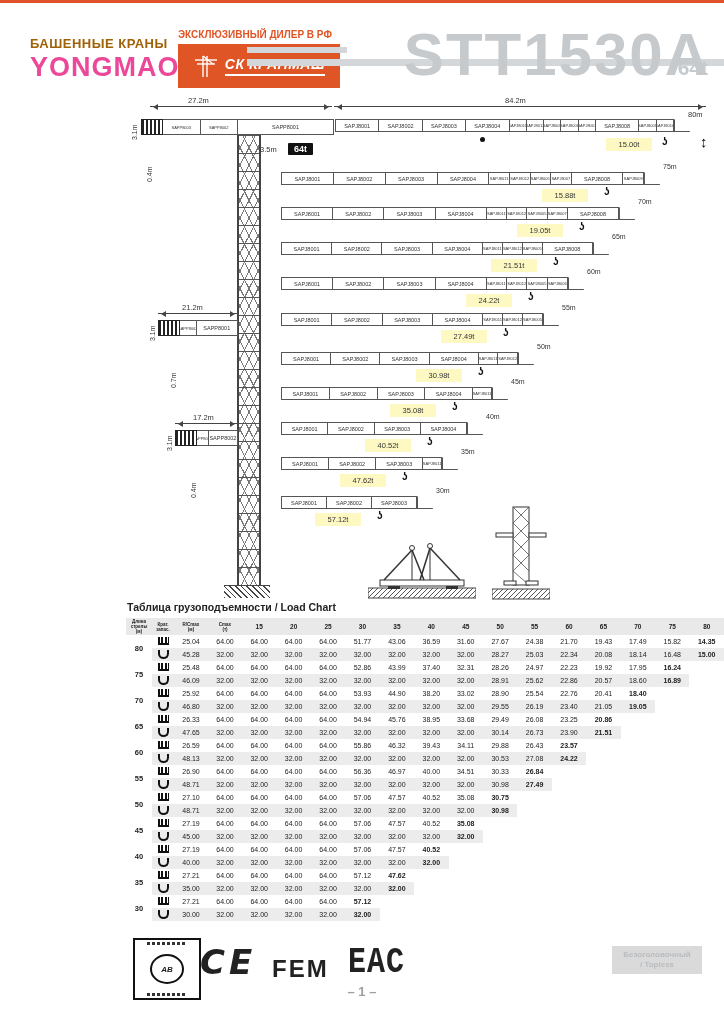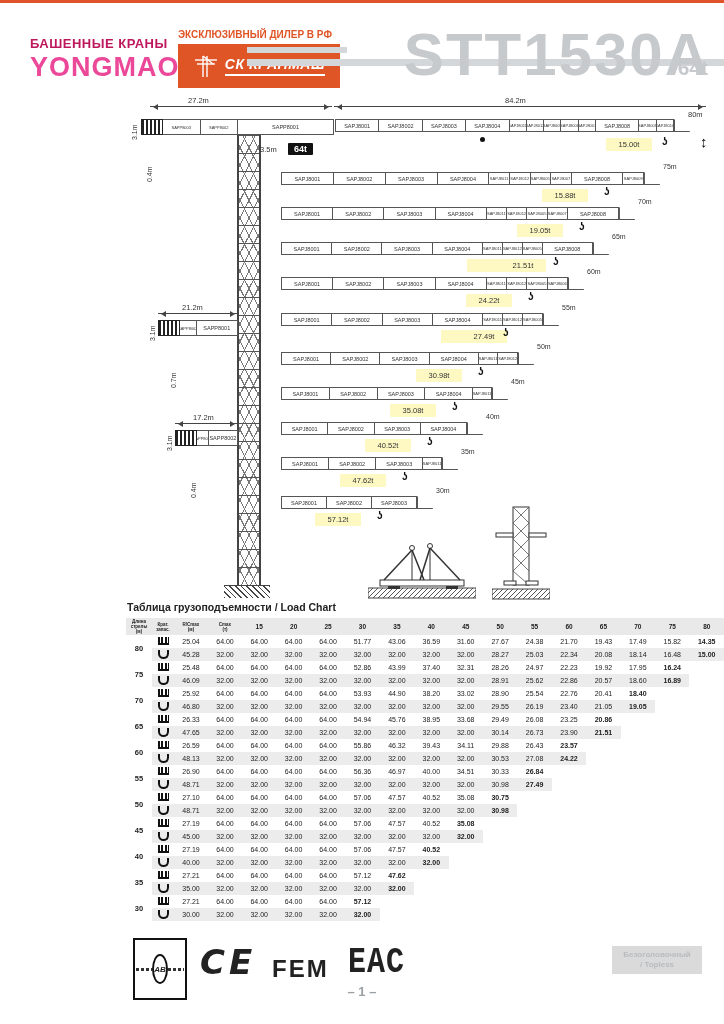--- a/index.html
+++ b/index.html
@@ -46,37 +46,37 @@
   #lc th{background:#e9e9e9;font-size:6.5px;font-weight:bold;padding:1px 0;color:#222;vertical-align:middle;}
   #lc th.tiny div{font-size:4.5px;line-height:5px;font-weight:bold;}
   #lc td{font-size:7px;text-align:center;height:13px;padding:0;color:#222;}
   #lc td.len{font-weight:bold;font-size:7.5px;}
   #lc td.bold{font-weight:bold;}
   #lc td.band{background:#ececec;}
   .fi4{display:inline-block;width:11px;height:6px;border-bottom:2px solid #111;
        background:repeating-linear-gradient(90deg,#111 0 2px,transparent 2px 3.4px);}
   .fi2{display:inline-block;width:7px;height:7px;border:2px solid #111;border-top:none;border-radius:0 0 6px 6px;}
   
-  .cert-box{position:absolute;left:133px;top:938px;width:48px;height:54px;border:2px solid #111;display:flex;flex-direction:row;align-items:center;justify-content:space-between;padding:2px 1px;}
+  .cert-box{position:absolute;left:133px;top:938px;width:48px;height:54px;border:2px solid #111;display:flex;flex-direction:column;align-items:center;justify-content:space-between;padding:2px 8px;}
   .cert-line{width:40px;height:3px;background:repeating-linear-gradient(90deg,#333 0 3px,transparent 3px 5px);}
   .cert-oval{width:30px;height:26px;border:2px solid #111;border-radius:50%;display:flex;align-items:center;justify-content:center;font-size:8px;font-weight:bold;font-style:italic;}
   .ce-mark{position:absolute;left:200px;top:942px;font-size:34px;font-weight:bold;letter-spacing:4px;font-family:"DejaVu Sans",sans-serif;font-style:italic;}
   .fem-mark{position:absolute;left:272px;top:955px;font-size:24px;font-weight:bold;letter-spacing:2px;}
   .eac-mark{position:absolute;left:348px;top:941px;font-size:30px;font-weight:bold;transform:scaleY(1.25);transform-origin:top;letter-spacing:1px;font-family:"Liberation Mono",monospace;}
   .topless-box{position:absolute;left:612px;top:946px;width:90px;height:28px;background:#dadada;color:#b9bcbf;font-size:8px;font-weight:bold;display:flex;flex-direction:column;align-items:center;justify-content:center;line-height:10px;}
   .pagenum{position:absolute;left:0;width:724px;top:984px;text-align:center;font-size:13px;font-weight:bold;color:#9aa0a4;}
   svg{display:block;}
 </style>
 </head>
 <body>
 
 <div id="page">
   <div id="topbar" style="background: rgb(224, 83, 42);"></div>
 
-  <div class="brand1" style="color: #be185d;">БАШЕННЫЕ КРАНЫ</div>
+  <div class="brand1" style="color: #a16207;">БАШЕННЫЕ КРАНЫ</div>
   <div class="brand2" style="color: #ec4899;">YONGMAO</div>
   <div class="dealer-label" style="color: rgb(224, 85, 38);">ЭКСКЛЮЗИВНЫЙ ДИЛЕР В РФ</div>
   <div class="dealer-box" style="background: rgb(224, 85, 38);">
     <span>
       <svg width="26" height="26" viewBox="0 0 26 26">
         <g stroke="#fff" stroke-width="1.4" fill="none">
           <line x1="10" y1="3" x2="10" y2="24"></line>
             <line x1="14" y1="3" x2="14" y2="24"></line>
           <line x1="2" y1="7" x2="24" y2="7"></line>
             <line x1="4" y1="11" x2="22" y2="11"></line>
@@ -171,21 +171,21 @@
           <div class="seg b">SAPJ8002</div>
           <div class="seg b">SAPJ8003</div>
           <div class="seg b">SAPJ8004</div>
           <div class="seg s">SAPJ8011</div>
           <div class="seg s">SAPJ8012</div>
           <div class="seg s">SAPJ8005</div>
           <div class="seg b">SAPJ8008</div>
           <div class="tipseg"></div>
         </div>
         <div class="cfglabel" style="left: 612px; top: 233px;">65m</div>
-        <div class="cfgload" style="left: 467px; top: 259px; padding-left: 33px;">21.51t</div>
+        <div class="cfgload" style="left: 491px; top: 259px;">21.51t</div>
         <div class="hookg" style="left: 553px; top: 256px;">ʖ</div>
         <div class="jibrow" style="left: 281px; top: 277px; width: 303px;">
           <div class="seg b">SAPJ8001</div>
           <div class="seg b">SAPJ8002</div>
           <div class="seg b">SAPJ8003</div>
           <div class="seg b">SAPJ8004</div>
           <div class="seg s">SAPJ8011</div>
           <div class="seg s">SAPJ8012</div>
           <div class="seg s">SAPJ8005</div>
           <div class="seg s">SAPJ8006</div>
@@ -198,21 +198,21 @@
           <div class="seg b">SAPJ8001</div>
           <div class="seg b">SAPJ8002</div>
           <div class="seg b">SAPJ8003</div>
           <div class="seg b">SAPJ8004</div>
           <div class="seg s">SAPJ8011</div>
           <div class="seg s">SAPJ8012</div>
           <div class="seg s">SAPJ8005</div>
           <div class="tipseg"></div>
         </div>
         <div class="cfglabel" style="left: 562px; top: 304px;">55m</div>
-        <div class="cfgload" style="left: 441px; top: 330px; padding-left: 20px;">27.49t</div>
+        <div class="cfgload" style="left: 441px; top: 330px;">27.49t</div>
         <div class="hookg" style="left: 503px; top: 327px;">ʖ</div>
         <div class="jibrow" style="left: 281px; top: 352px; width: 253px;">
           <div class="seg b">SAPJ8001</div>
           <div class="seg b">SAPJ8002</div>
           <div class="seg b">SAPJ8003</div>
           <div class="seg b">SAPJ8004</div>
           <div class="seg s">SAPJ8011</div>
           <div class="seg s">SAPJ8012</div>
           <div class="tipseg"></div>
         </div>

